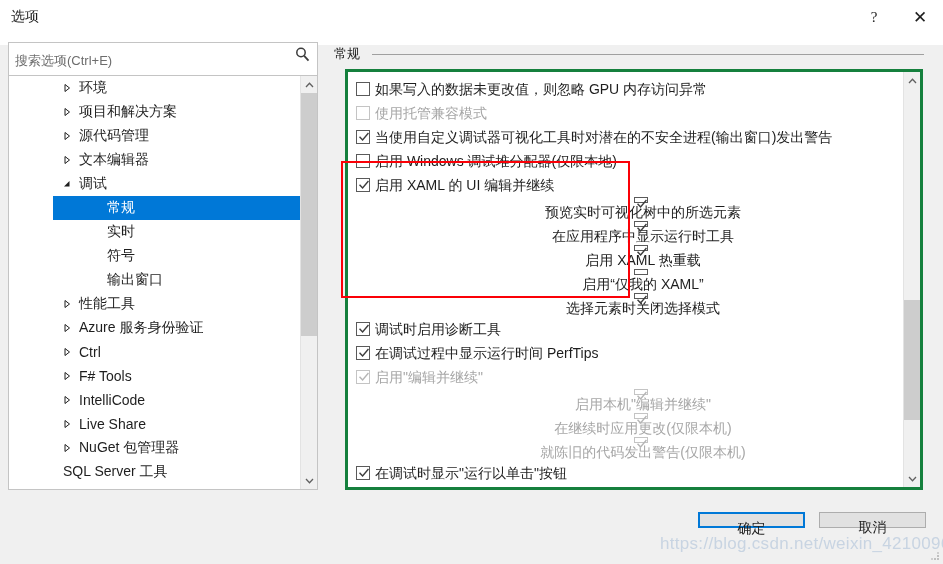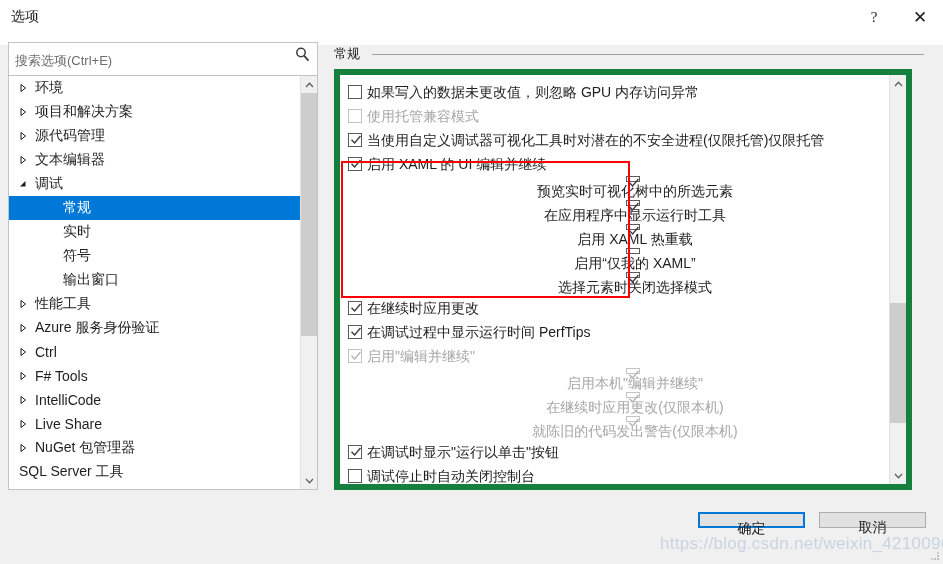--- a/index.html
+++ b/index.html
@@ -121,20 +121,21 @@
   .tree-item {
     height: 24px;
     display: flex;
     align-items: center;
     font-size: 14px;
     color: #1e1e1e;
     white-space: nowrap;
     cursor: default;
     padding-left: 4px;
     box-sizing: border-box;
+    margin-left: 44px;
   }
   .tree-item.lvl1 { padding-left: 6px; }
   .tree-item.lvl2 { padding-left: 34px; }
   .tree-item.selected {
     background: #0078d7;
     color: #ffffff;
   }
   .tw {
     width: 16px;
     min-width: 16px;
@@ -196,26 +197,26 @@
   }
   .right-header-rule {
     flex: 1;
     height: 1px;
     background: #a0a0a0;
     margin-left: 12px;
   }
 
   .options-panel {
     position: absolute;
-    left: 334px;
+    left: 345px;
     top: 69px;
     width: 578px;
     height: 421px;
     background: #ffffff;
-    border: 6px solid #15803d;
+    border: 3px solid #15803d;
     box-sizing: border-box;
     overflow: hidden;
   }
   .options-list {
     position: absolute;
     left: 0; top: 5px;
     width: 558px;
   }
   .opt-row {
     height: 24px;
@@ -493,21 +494,25 @@
       <div class="opt-row disabled">
         <span class="cbox"></span>
         <span class="opt-label">使用托管兼容模式</span>
       </div>
       <div class="opt-row">
         <span class="cbox">
           <svg class="tick" viewBox="0 0 12 12" fill="none" stroke="currentColor" stroke-width="1.4" stroke-linecap="square">
             <polyline points="2,6.2 4.6,9 10,2.6"></polyline>
           </svg>
         </span>
-        <span class="opt-label">当使用自定义调试器可视化工具时对潜在的不安全进程(仅限托管)仅限托管</span>
+        <span class="opt-label">当使用自定义调试器可视化工具时对潜在的不安全进程(输出窗口)发出警告</span>
+      </div>
+      <div class="opt-row">
+        <span class="cbox"></span>
+        <span class="opt-label">启用 Windows 调试堆分配器(仅限本地)</span>
       </div>
       <div class="opt-row">
         <span class="cbox">
           <svg class="tick" viewBox="0 0 12 12" fill="none" stroke="currentColor" stroke-width="1.4" stroke-linecap="square">
             <polyline points="2,6.2 4.6,9 10,2.6"></polyline>
           </svg>
         </span>
         <span class="opt-label">启用 XAML 的 UI 编辑并继续</span>
       </div>
       <div class="opt-row indent">
@@ -545,21 +550,21 @@
           </svg>
         </span>
         <span class="opt-label">选择元素时关闭选择模式</span>
       </div>
       <div class="opt-row">
         <span class="cbox">
           <svg class="tick" viewBox="0 0 12 12" fill="none" stroke="currentColor" stroke-width="1.4" stroke-linecap="square">
             <polyline points="2,6.2 4.6,9 10,2.6"></polyline>
           </svg>
         </span>
-        <span class="opt-label">在继续时应用更改</span>
+        <span class="opt-label">调试时启用诊断工具</span>
       </div>
       <div class="opt-row">
         <span class="cbox">
           <svg class="tick" viewBox="0 0 12 12" fill="none" stroke="currentColor" stroke-width="1.4" stroke-linecap="square">
             <polyline points="2,6.2 4.6,9 10,2.6"></polyline>
           </svg>
         </span>
         <span class="opt-label">在调试过程中显示运行时间 PerfTips</span>
       </div>
       <div class="opt-row disabled">

